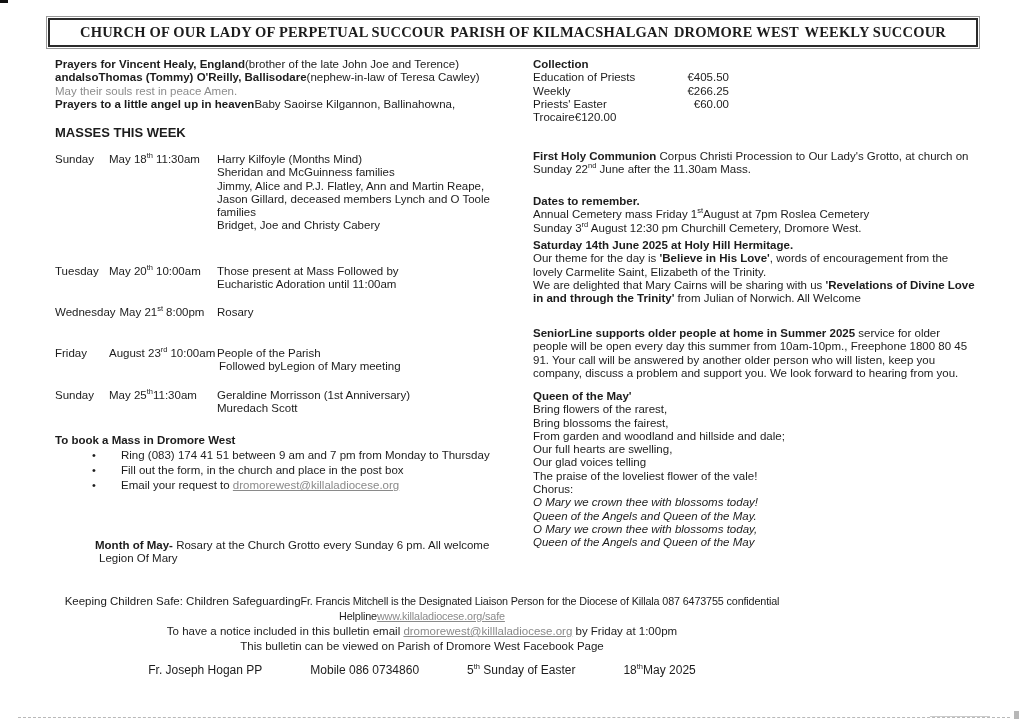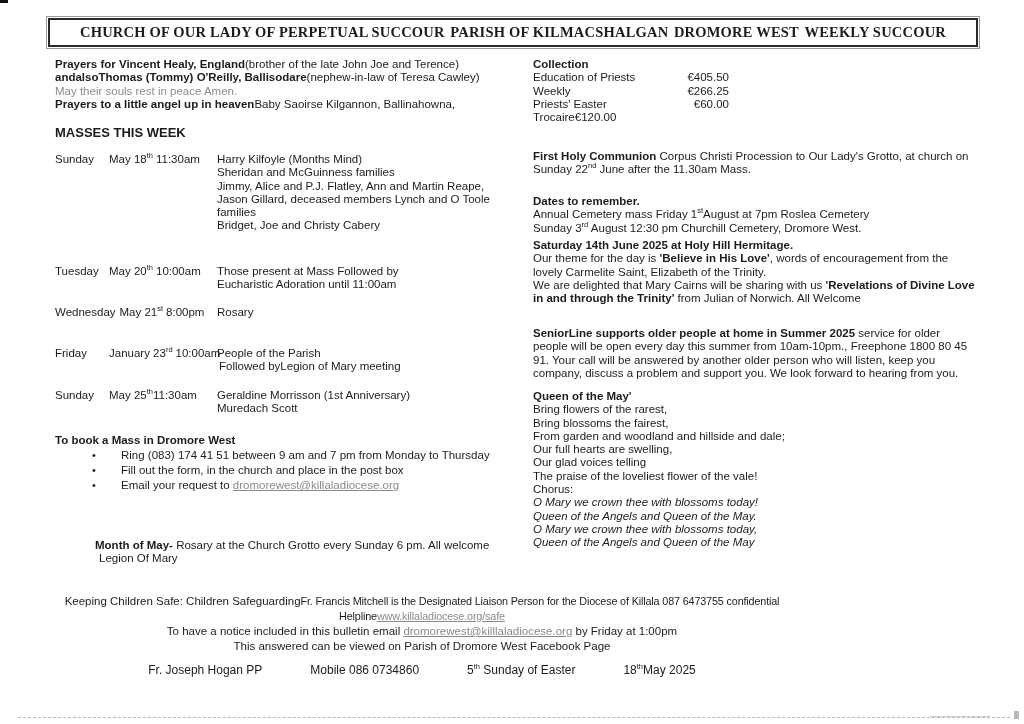--- a/index.html
+++ b/index.html
@@ -102,21 +102,21 @@
       <div class="mass-left">
         <span class="day">Wednesday</span><span>May  21</span><sup>st</sup><span class="time">8:00pm</span>
       </div>
       <div class="mass-int">
         <div>Rosary</div>
       </div>
     </div>
 
     <div class="mass-row" style="top:195px;">
       <div class="mass-left">
-        <span class="day">Friday</span><span>January 23</span><sup>rd</sup><span class="time">10:00am</span>
+        <span class="day">Friday</span><span>August 23</span><sup>rd</sup><span class="time">10:00am</span>
       </div>
       <div class="mass-int">
         <div>People of the Parish</div>
         <div style="padding-left:2px;">Followed byLegion of Mary meeting</div>
       </div>
     </div>
 
     <div class="mass-row" style="top:237px;">
       <div class="mass-left">
         <span class="day">Sunday</span><span>May  25</span><sup>th</sup><span class="time" style="margin-left:0;">11:30am</span>
@@ -203,21 +203,21 @@
 
   <div class="footer-line blk" style="top:595px;">
     <span>Keeping Children Safe: Children Safeguarding</span><span class="condensed">Fr. Francis Mitchell is the Designated Liaison Person for the Diocese of Killala 087 6473755 confidential</span>
   </div>
   <div class="footer-line blk" style="top:610px;">
     <span class="condensed">Helpline</span><a href="#" class="condensed">www.killaladiocese.org/safe</a>
   </div>
   <div class="footer-line blk" style="top:625px;">
     <span>To have a notice included in this bulletin email </span><a href="#">dromorewest@killlaladiocese.org</a><span> by Friday at 1:00pm</span>
   </div>
-  <div class="footer-line blk" style="top:640px;">This answered can be viewed on Parish of Dromore West Facebook Page</div>
+  <div class="footer-line blk" style="top:640px;">This bulletin can be viewed on Parish of Dromore West Facebook Page</div>
 
   <div class="footer-line sig-line blk" style="top:664px;">
     <span>Fr. Joseph Hogan PP</span>
     <span>Mobile 086 0734860</span>
     <span><span>5</span><sup>th</sup><span> Sunday of Easter</span></span>
     <span><span>18</span><sup>th</sup><span>May 2025</span></span>
   </div>
 
   <div class="artifact-bottom"></div>
   <div class="artifact-bottom2"></div>

